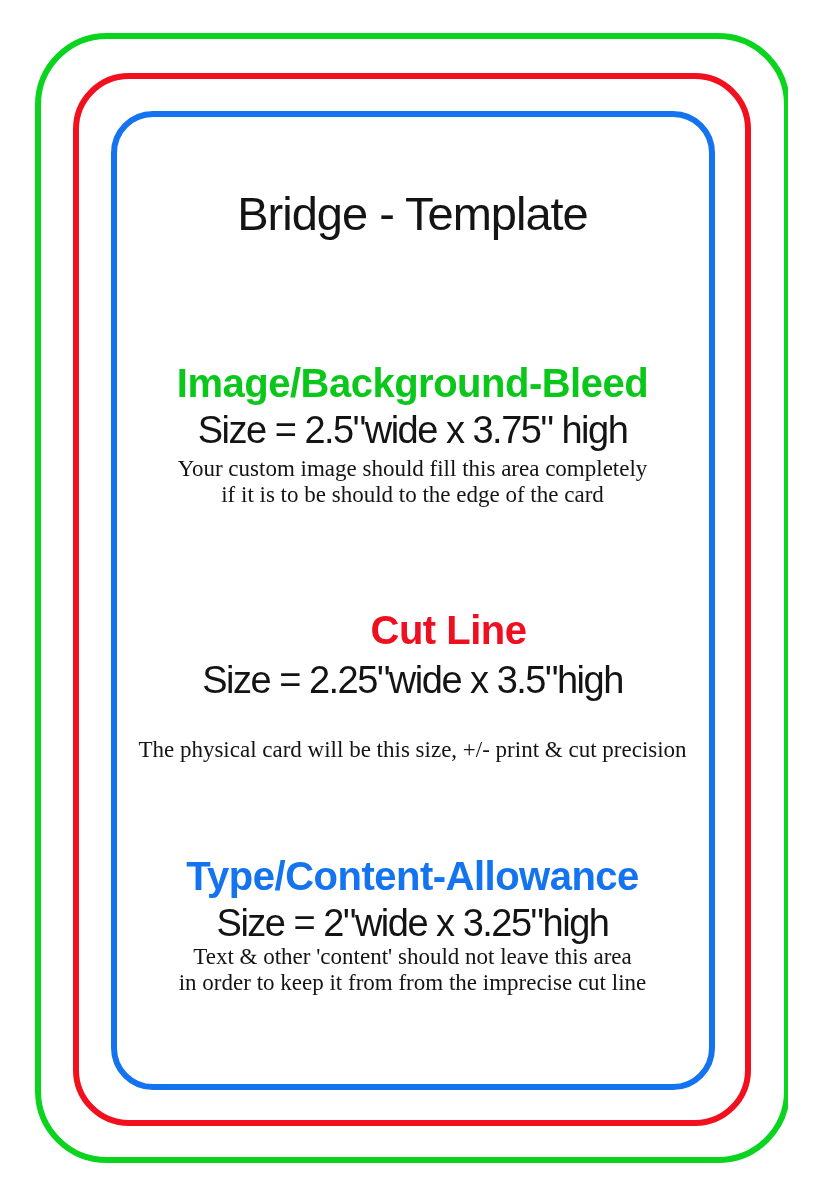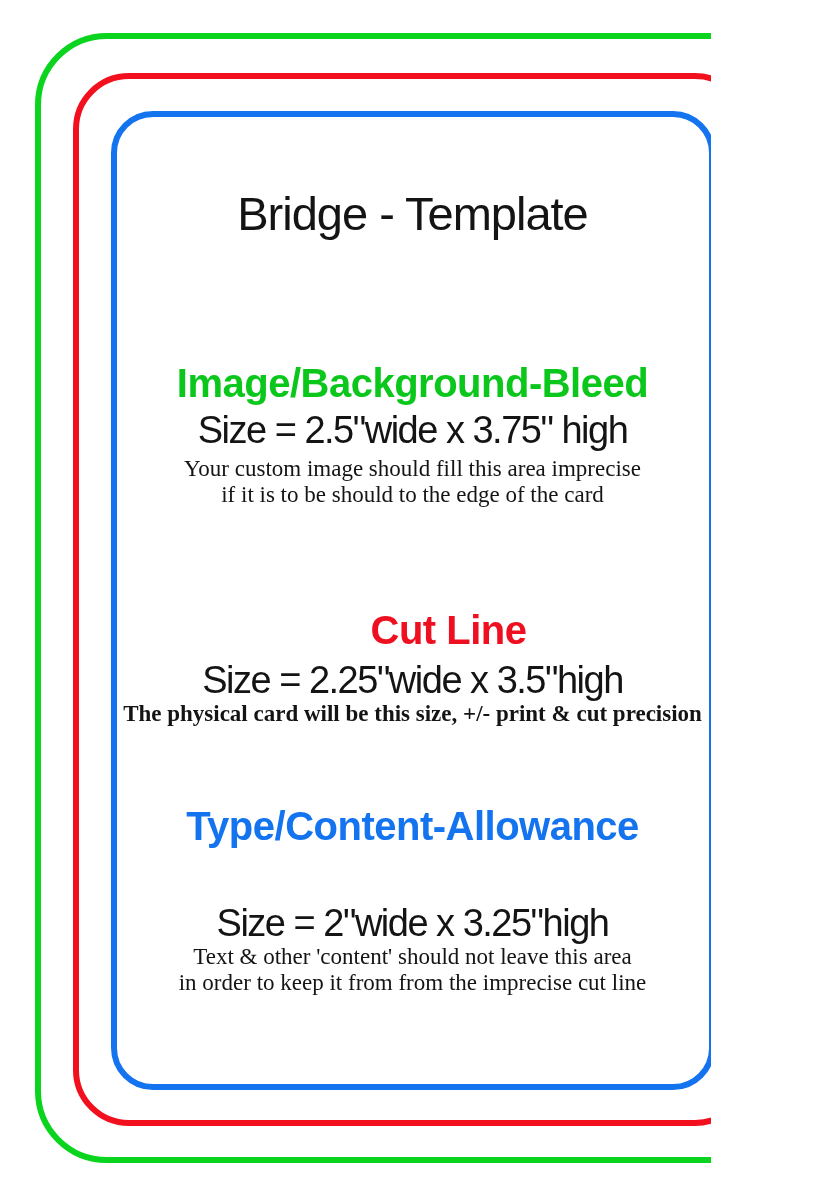--- a/index.html
+++ b/index.html
@@ -2,21 +2,21 @@
 <html><head>
 <meta charset="utf-8">
 <style>
   html, body {
     margin: 0;
     padding: 0;
     background: #ffffff;
   }
   #canvas {
     position: relative;
-    width: 711px;
+    width: 788px;
     height: 1200px;
     background: #ffffff;
     overflow: hidden;
     font-family: "Liberation Sans", sans-serif;
   }
   .frame {
     position: absolute;
     box-sizing: border-box;
     background: transparent;
   }
@@ -68,40 +68,40 @@
     font-size: 23px;
     line-height: 26px;
   }
   
   #bleed-heading   { top: 361px; }
   #bleed-size      { top: 409px; }
   #bleed-caption-1 { top: 456px; }
   #bleed-caption-2 { top: 482px; }
   #cut-heading     { top: 608px; padding-left: 36px; }
   #cut-size        { top: 659px; }
-  #cut-caption-1   { top: 701px; font-weight: bold; }
-  #content-heading { top: 804px; }
+  #cut-caption-1   { top: 737px; }
+  #content-heading { top: 854px; }
   #content-size    { top: 902px; }
   #content-caption-1 { top: 944px; }
   #content-caption-2 { top: 970px; }
 </style>
 </head>
 <body>
 
 <div id="canvas">
 
   <div class="frame green"></div>
   <div class="frame red"></div>
   <div class="frame blue"></div>
 
   <div class="txt page-title">Bridge - Template</div>
 
   <div id="bleed-heading" class="txt heading green-text">Image/Background-Bleed</div>
   <div id="bleed-size" class="txt size-line">Size = 2.5"wide x 3.75" high</div>
-  <div id="bleed-caption-1" class="txt caption">Your custom image should fill this area imprecise</div>
+  <div id="bleed-caption-1" class="txt caption">Your custom image should fill this area completely</div>
   <div id="bleed-caption-2" class="txt caption">if it is to be should to the edge of the card</div>
 
   <div id="cut-heading" class="txt heading red-text">Cut Line</div>
   <div id="cut-size" class="txt size-line">Size = 2.25"wide x 3.5"high</div>
   <div id="cut-caption-1" class="txt caption">The physical card will be this size, +/- print &amp; cut precision</div>
 
   <div id="content-heading" class="txt heading blue-text">Type/Content-Allowance</div>
   <div id="content-size" class="txt size-line">Size = 2"wide x 3.25"high</div>
   <div id="content-caption-1" class="txt caption">Text &amp; other 'content' should not leave this area</div>
   <div id="content-caption-2" class="txt caption">in order to keep it from from the imprecise cut line</div>

